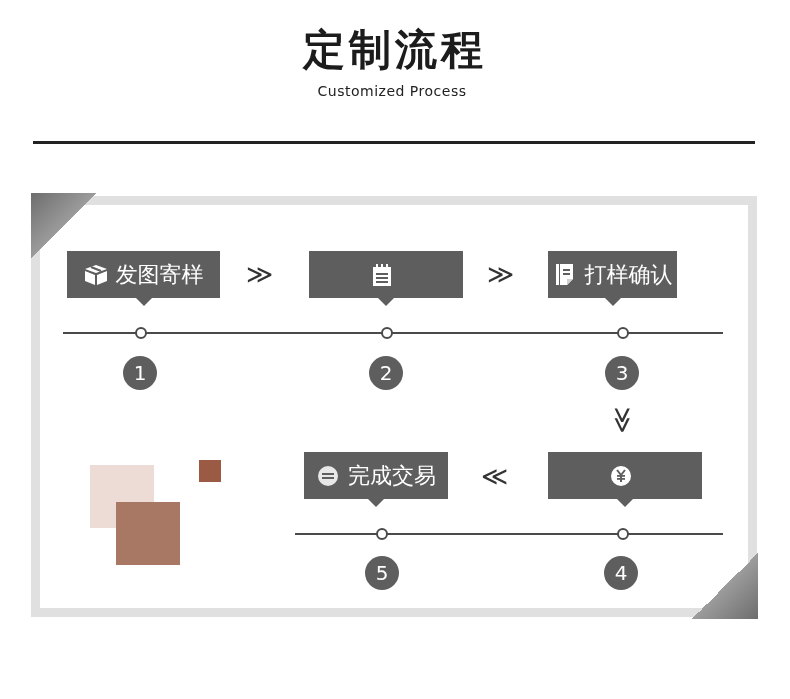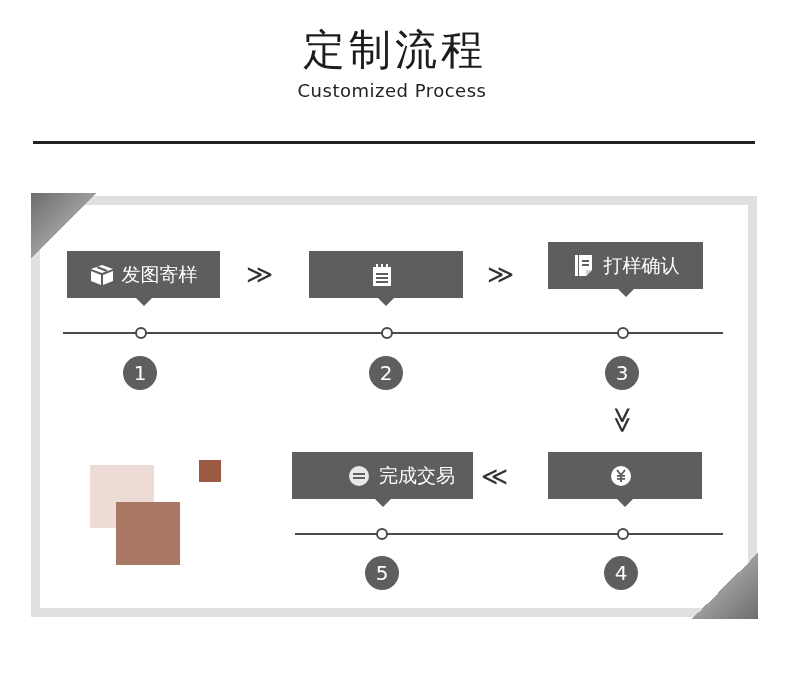--- a/index.html
+++ b/index.html
@@ -1,27 +1,27 @@
 <!DOCTYPE html>
 <html><head>
 <meta charset="utf-8">
 <style>
   html, body { margin: 0; padding: 0; background: #ffffff; }
   body { width: 790px; height: 699px; position: relative; overflow: hidden;
          font-family: "DejaVu Sans", "Liberation Sans", sans-serif; color: #222; }
   .abs { position: absolute; }
-  .title { left: 0; width: 790px; top: 24px; text-align: center; font-size: 42px; font-weight: normal; color: #1c1c1c; letter-spacing: 4px; line-height: 52px; }
-  .subtitle { left: 0; width: 784px; top: 80px; text-align: center; font-size: 18px; color: #222; line-height: 22px; letter-spacing: 0.5px; }
+  .title { left: 0; width: 790px; top: 24px; text-align: center; font-size: 42px; font-weight: bold; color: #1c1c1c; letter-spacing: 4px; line-height: 52px; }
+  .subtitle { left: 0; width: 784px; top: 80px; text-align: center; font-size: 14px; color: #222; line-height: 22px; letter-spacing: 0.5px; }
   .divider { left: 33px; top: 141px; width: 722px; height: 3px; background: #222; }
   .frame { left: 31px; top: 196px; width: 708px; height: 403px; border: 9px solid #e0e0e0; background: #fff; }
   .corner-tl-grad { left: 31px; top: 193px; width: 66px; height: 66px;
                background: linear-gradient(135deg, #6d6d6d 0%, #9c9c9c 50%, transparent 50%); }
   .corner-br-grad { left: 692px; top: 553px; width: 66px; height: 66px;
                background: linear-gradient(315deg, #6d6d6d 0%, #9c9c9c 50%, transparent 50%); }
-  .label { height: 47px; background: #5e5e5e; color: #fff; display: flex; align-items: center; justify-content: center; font-size: 19px; }
+  .label { height: 47px; background: #5e5e5e; color: #fff; display: flex; align-items: center; justify-content: center; font-size: 22px; }
   .label .ico { width: 24px; height: 24px; margin-right: 8px; display: inline-flex; align-items: center; justify-content: center; }
   .label::after { content: ""; position: absolute; left: 50%; bottom: -8px; margin-left: -8px;
                   border-left: 8px solid transparent; border-right: 8px solid transparent; border-top: 8px solid #5e5e5e; }
   .arrow { font-size: 26px; color: #333; line-height: 30px; }
   .tline { height: 2px; background: #4a4a4a; }
   .dot { width: 8px; height: 8px; border: 2px solid #4a4a4a; background: #fff; border-radius: 50%; }
   .num { width: 34px; height: 34px; border-radius: 50%; background: #5e5e5e; color: #fff;
          font-size: 20px; line-height: 34px; text-align: center; }
   .sq { position: absolute; }
 </style>
@@ -57,21 +57,21 @@
         <rect x="10" y="1" width="2" height="6" fill="#fff"></rect>
         <rect x="15" y="1" width="2" height="6" fill="#fff"></rect>
         <rect x="5" y="10" width="12" height="2" fill="#5e5e5e"></rect>
         <rect x="5" y="14" width="12" height="2" fill="#5e5e5e"></rect>
         <rect x="5" y="18" width="12" height="2" fill="#5e5e5e"></rect>
       </svg>
   </span>
 </div>
 <div class="abs arrow" style="left:487px; top:259px;">≫</div>
 
-<div class="abs label" style="left:548px; top:242px; width:155px;text-align:right;">
+<div class="abs label" style="left:548px; top:251px; width:129px;text-align:right;">
   <span class="ico">
     <svg width="20" height="24" viewBox="0 0 20 24">
         <rect x="1" y="1" width="3" height="21" fill="#fff"></rect>
         <path d="M5 1 H18 V16 L12 22 H5 Z" fill="#fff"></path>
         <rect x="8" y="6" width="7" height="2" fill="#5e5e5e"></rect>
         <rect x="8" y="10" width="7" height="2" fill="#5e5e5e"></rect>
         <path d="M12 22 V16 H18" fill="#cfcfcf"></path>
       </svg>
   </span>
   <span>打样确认</span>
@@ -81,21 +81,21 @@
 <div class="abs dot" style="left:135px; top:327px;"></div>
 <div class="abs dot" style="left:381px; top:327px;"></div>
 <div class="abs dot" style="left:617px; top:327px;"></div>
 
 <div class="abs num" style="left:123px; top:356px;">1</div>
 <div class="abs num" style="left:369px; top:356px;">2</div>
 <div class="abs num" style="left:605px; top:356px;">3</div>
 
 <div class="abs arrow" style="left:609px; top:405px; transform: rotate(90deg);">≫</div>
 
-<div class="abs label" style="left:292px; top:452px; width:144px;padding-left:37px;">
+<div class="abs label" style="left:304px; top:452px; width:144px;">
   <span class="ico">
     <svg width="22" height="22" viewBox="0 0 22 22">
         <circle cx="11" cy="11" r="10" fill="#e8e8e8"></circle>
         <rect x="5" y="8" width="12" height="2" fill="#5e5e5e"></rect>
         <rect x="5" y="12" width="12" height="2" fill="#5e5e5e"></rect>
       </svg>
   </span>
   <span>完成交易</span>
 </div>
 <div class="abs arrow" style="left:481px; top:461px;">≪</div>

